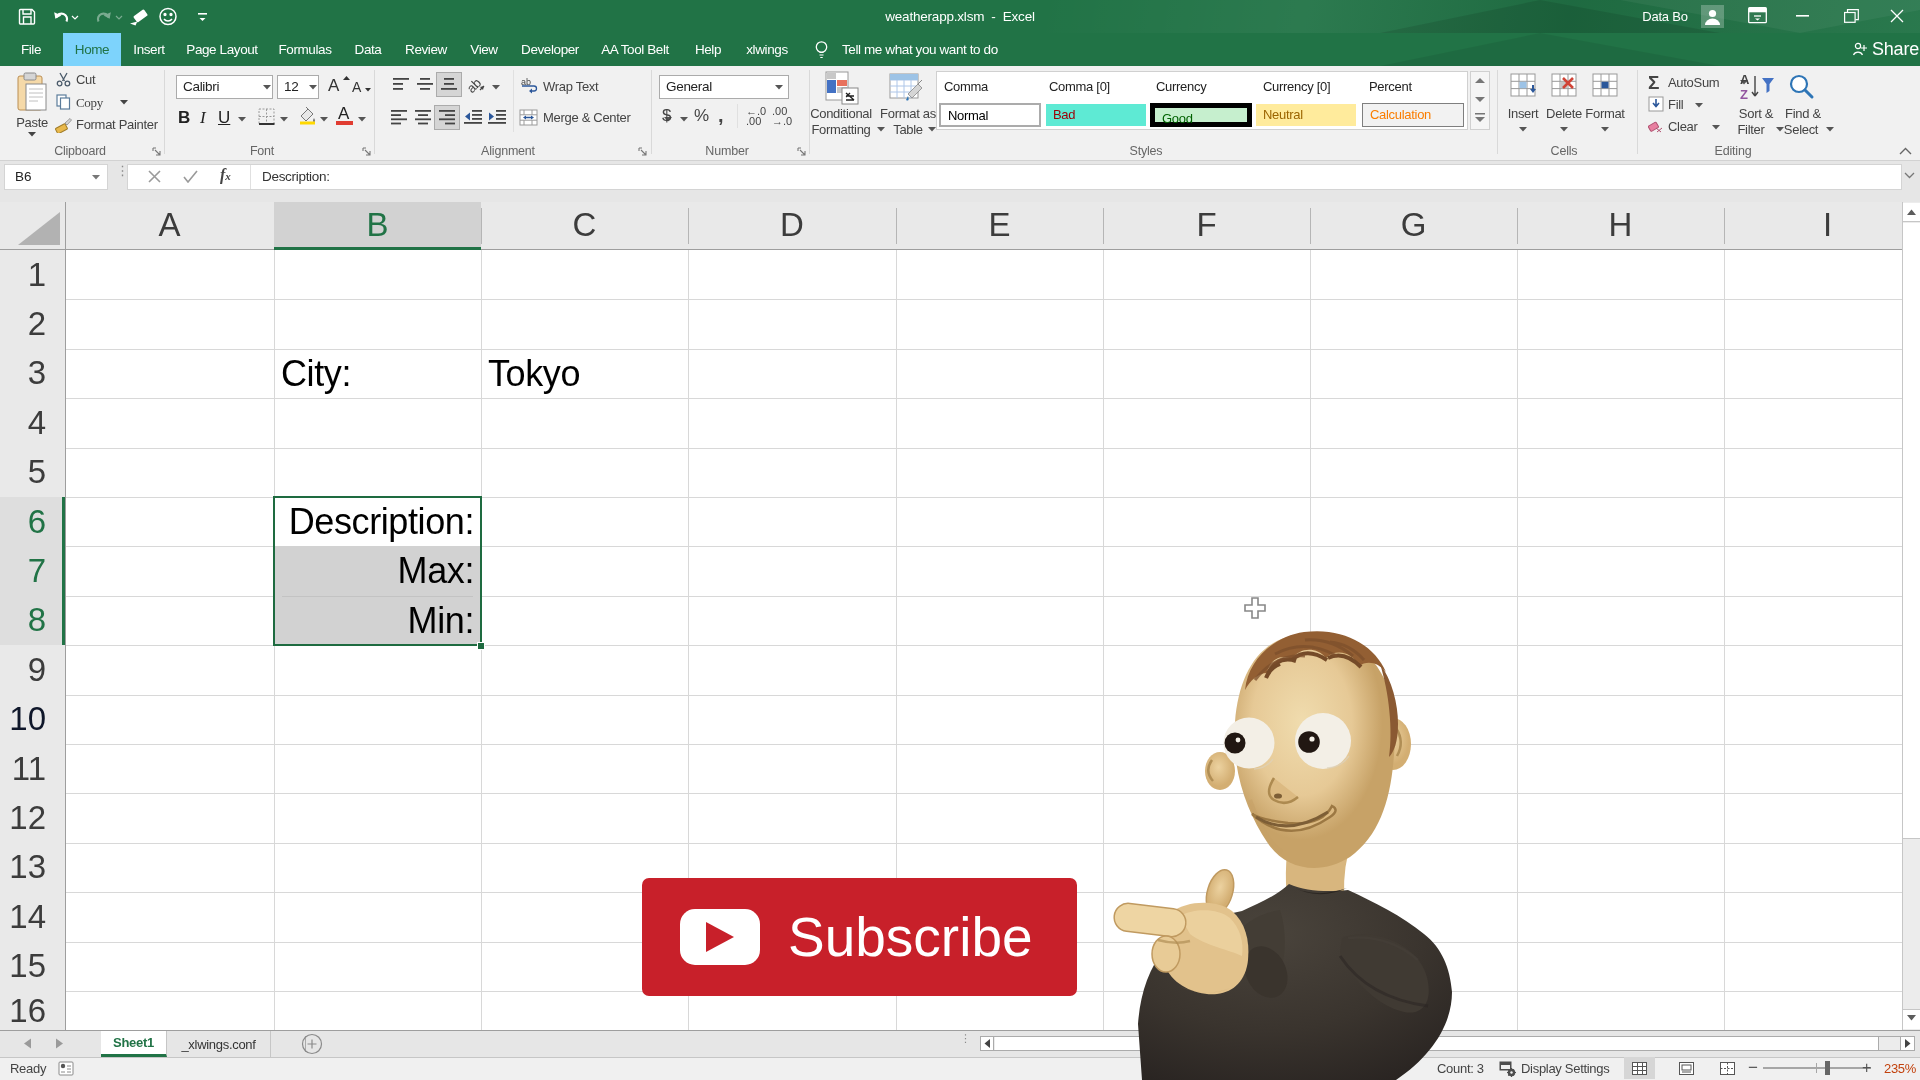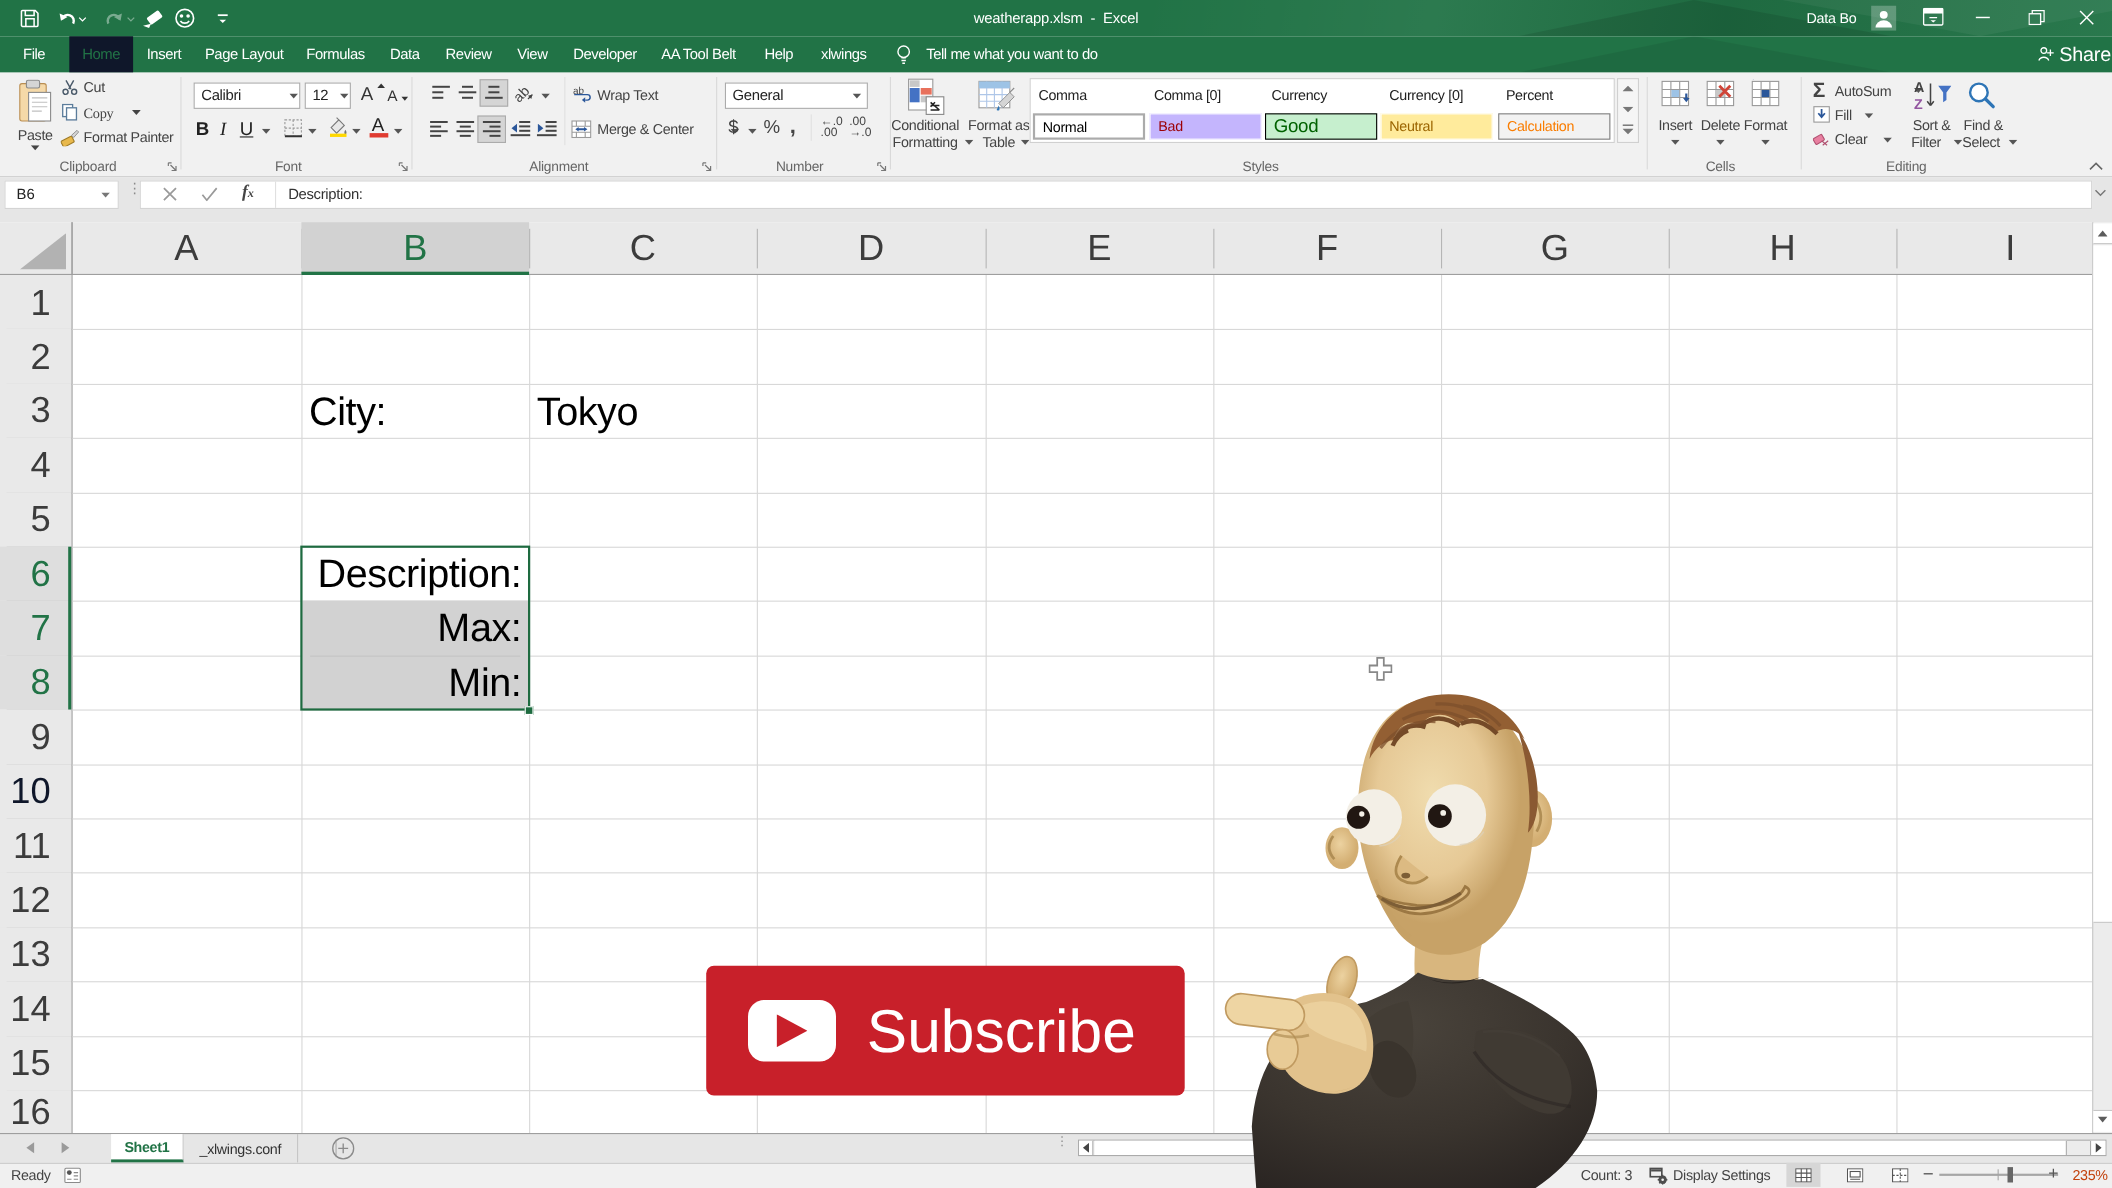--- a/index.html
+++ b/index.html
@@ -68,21 +68,21 @@
   </svg>
 <svg class="ab" style="left:1890px;top:9px" width="14" height="14" viewBox="0 0 14 14">
     <path d="M1,1 L13,13 M13,1 L1,13" stroke="#fff" stroke-width="1.3"></path>
   </svg>
 <div class="ab" style="left:0;top:33px;width:1920px;height:33px;background:#217346;overflow:hidden">
 <svg class="ab" style="left:1380px;top:0" width="540" height="33">
       <polygon points="160,0 340,33 0,33" fill="rgba(0,0,0,0.07)"></polygon>
     </svg>
 </div>
 <div class="ab ct" style="left:0px;top:33px;width:62px;height:33px;color:#fff;font-size:13.5px;letter-spacing:-0.4px;">File</div>
-<div class="ab ct" style="left:63px;top:33px;width:58px;height:33px;background:#0f172a;color:#217346;font-size:13.5px;letter-spacing:-0.4px;">Home</div>
+<div class="ab ct" style="left:63px;top:33px;width:58px;height:33px;background:#7dd3fc;color:#217346;font-size:13.5px;letter-spacing:-0.4px;">Home</div>
 <div class="ab ct" style="left:89px;top:33px;width:120px;height:33px;color:#fff;font-size:13.5px;letter-spacing:-0.4px;">Insert</div>
 <div class="ab ct" style="left:162px;top:33px;width:120px;height:33px;color:#fff;font-size:13.5px;letter-spacing:-0.4px;">Page Layout</div>
 <div class="ab ct" style="left:245px;top:33px;width:120px;height:33px;color:#fff;font-size:13.5px;letter-spacing:-0.4px;">Formulas</div>
 <div class="ab ct" style="left:308px;top:33px;width:120px;height:33px;color:#fff;font-size:13.5px;letter-spacing:-0.4px;">Data</div>
 <div class="ab ct" style="left:366px;top:33px;width:120px;height:33px;color:#fff;font-size:13.5px;letter-spacing:-0.4px;">Review</div>
 <div class="ab ct" style="left:424px;top:33px;width:120px;height:33px;color:#fff;font-size:13.5px;letter-spacing:-0.4px;">View</div>
 <div class="ab ct" style="left:490px;top:33px;width:120px;height:33px;color:#fff;font-size:13.5px;letter-spacing:-0.4px;">Developer</div>
 <div class="ab ct" style="left:575px;top:33px;width:120px;height:33px;color:#fff;font-size:13.5px;letter-spacing:-0.4px;">AA Tool Belt</div>
 <div class="ab ct" style="left:648px;top:33px;width:120px;height:33px;color:#fff;font-size:13.5px;letter-spacing:-0.4px;">Help</div>
 <div class="ab ct" style="left:707px;top:33px;width:120px;height:33px;color:#fff;font-size:13.5px;letter-spacing:-0.4px;">xlwings</div>
@@ -304,22 +304,22 @@
 <svg class="ab" style="left:928px;top:127px" width="8" height="5">
     <path d="M0,0 l4,4.5 4,-4.5 z" fill="#555"></path>
   </svg>
 <div class="ab" style="left:936px;top:71px;width:532px;height:59px;background:#fff;border:1px solid #d0d0d0;"></div>
 <div class="ab" style="left:944px;top:78px;height:17px;line-height:17px;font-size:13px;letter-spacing:-0.3px;color:#222;">Comma</div>
 <div class="ab" style="left:1049px;top:78px;height:17px;line-height:17px;font-size:13px;letter-spacing:-0.3px;color:#222;">Comma [0]</div>
 <div class="ab" style="left:1156px;top:78px;height:17px;line-height:17px;font-size:13px;letter-spacing:-0.3px;color:#222;">Currency</div>
 <div class="ab" style="left:1263px;top:78px;height:17px;line-height:17px;font-size:13px;letter-spacing:-0.3px;color:#222;">Currency [0]</div>
 <div class="ab" style="left:1369px;top:78px;height:17px;line-height:17px;font-size:13px;letter-spacing:-0.3px;color:#222;">Percent</div>
 <div class="ab" style="left:939px;top:103px;width:102px;height:24px;background:#ffffff;color:#000;border:2px solid #ababab;font-size:13px;letter-spacing:-0.3px;line-height:22px;padding-left:7px;">Normal</div>
-<div class="ab" style="left:1045px;top:103px;width:102px;height:24px;background:#c4b5fd;color:#9c0006;border:1px solid #fff;font-size:13px;letter-spacing:-0.3px;line-height:22px;padding-left:7px;">Bad</div>
-<div class="ab" style="left:1150px;top:103px;width:102px;height:24px;background:#c6efce;color:#006100;border:1px solid #000000;font-size:17px;letter-spacing:-0.3px;line-height:22px;padding-left:7px;">Good</div>
+<div class="ab" style="left:1045px;top:103px;width:102px;height:24px;background:#5eead4;color:#9c0006;border:1px solid #fff;font-size:13px;letter-spacing:-0.3px;line-height:22px;padding-left:7px;">Bad</div>
+<div class="ab" style="left:1150px;top:103px;width:102px;height:24px;background:#c6efce;color:#006100;border:5px solid #000000;font-size:13px;letter-spacing:-0.3px;line-height:22px;padding-left:7px;">Good</div>
 <div class="ab" style="left:1255px;top:103px;width:102px;height:24px;background:#ffeb9c;color:#9c6500;border:1px solid #fff;font-size:13px;letter-spacing:-0.3px;line-height:22px;padding-left:7px;">Neutral</div>
 <div class="ab" style="left:1362px;top:103px;width:102px;height:24px;background:#f2f2f2;color:#fa7d00;border:1px solid #7f7f7f;font-size:13px;letter-spacing:-0.3px;line-height:22px;padding-left:7px;">Calculation</div>
 <div class="ab" style="left:1470px;top:71px;width:20px;height:59px;background:#f5f5f5;border:1px solid #d0d0d0;"></div>
 <svg class="ab" style="left:1475px;top:78px" width="10" height="6">
     <path d="M0,5 l5,-5 5,5 z" fill="#777"></path>
   </svg>
 <svg class="ab" style="left:1475px;top:97px" width="10" height="6">
     <path d="M0,0 l5,5 5,-5 z" fill="#777"></path>
   </svg>
 <svg class="ab" style="left:1475px;top:113px" width="10" height="10">

